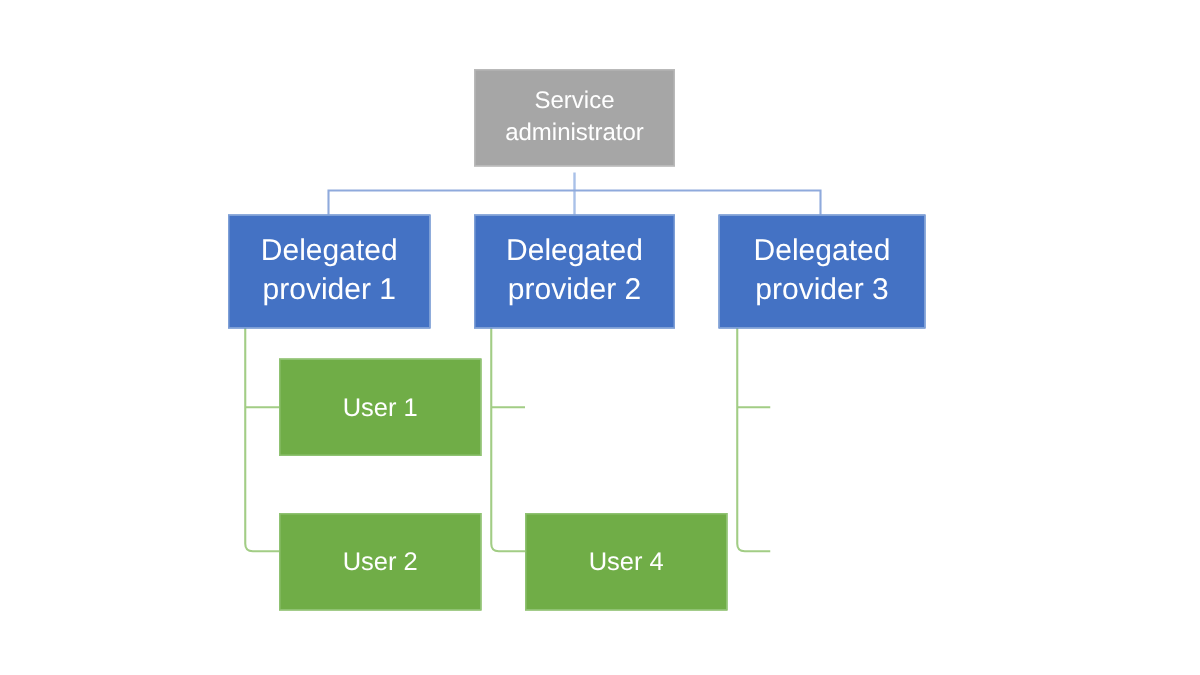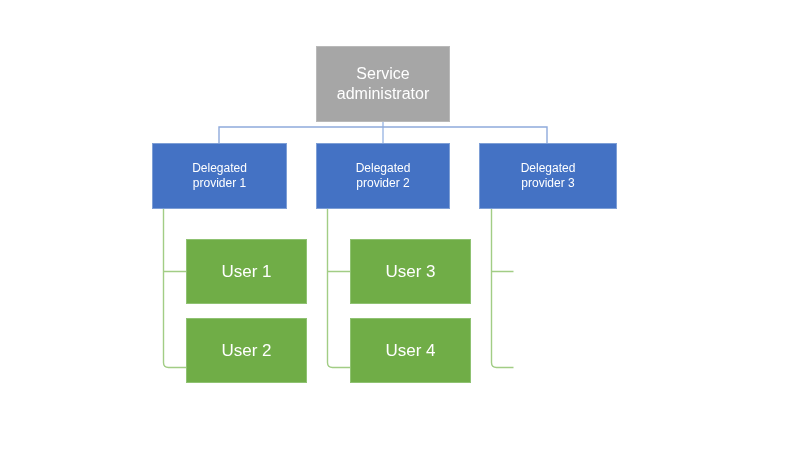--- a/index.html
+++ b/index.html
@@ -31,42 +31,42 @@
     position: absolute;
     display: flex;
     align-items: center;
     justify-content: center;
     text-align: center;
     color: var(--text-color);
     white-space: pre-line;
     line-height: 1.28;
   }
   .root-box {
-    left: 316px; top: 46px; width: 134px; height: 76px;
+    left: 316px; top: 46px; width: 134px; height: 65px;
     background: var(--root-fill);
     border: 1px solid #b9b9b9;
     font-size: 16px;
   }
   .provider-box {
-    top: 143px; height: 66px;
+    top: 143px; height: 76px;
     background: var(--provider-fill);
     border: 1px solid #7e9fd6;
-    font-size: 12px;
+    font-size: 20px;
   }
   .provider-1 { left: 152px; width: 135px; }
   .provider-2 { left: 316px; width: 134px; }
   .provider-3 { left: 479px; width: 138px; }
   .user-box {
-    width: 121px; height: 65px;
+    width: 135px; height: 65px;
     background: var(--user-fill);
     border: 1px solid #8fc272;
     font-size: 17px;
   }
   .row-1 { top: 239px; }
-  .row-2 { top: 318px; text-align: center; }
+  .row-2 { top: 342px; text-align: center; }
   .col-1 { left: 186px; }
   .col-2 { left: 350px; }
   .col-3 { left: 513px; }
 </style>
 </head>
 <body>
 
 <div class="canvas">
 
   <svg class="connector-layer" viewBox="0 0 800 450">
@@ -87,17 +87,16 @@
   <div class="node provider-box provider-1">Delegated
 provider 1</div>
   <div class="node provider-box provider-2">Delegated
 provider  2</div>
   <div class="node provider-box provider-3">Delegated
 provider  3</div>
 
   <div class="node user-box col-1 row-1">User 1</div>
   <div class="node user-box col-1 row-2">User 2</div>
 
-  <div class="node user-box col-2 row-1">User 3</div>
   <div class="node user-box col-2 row-2">User 4</div>
 
 
 </div>
 
 </body></html>

